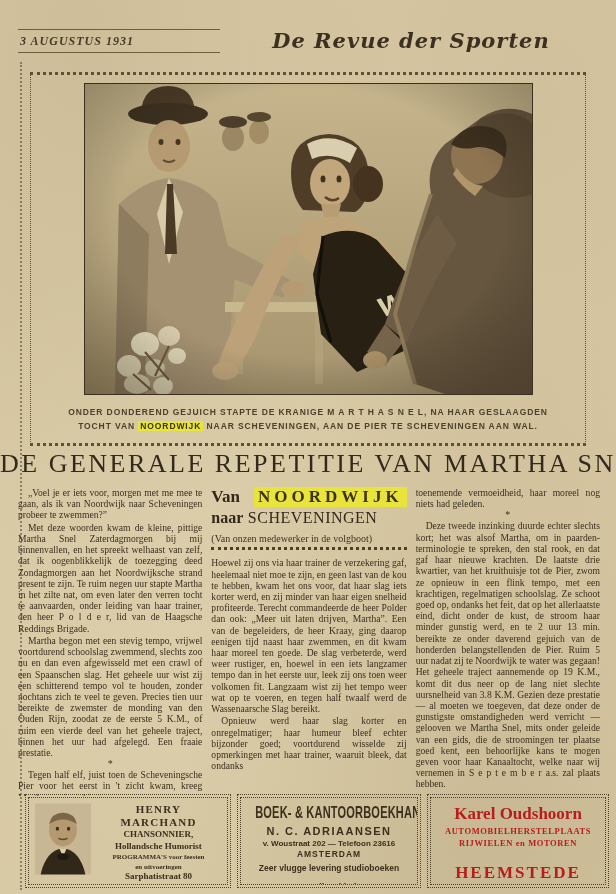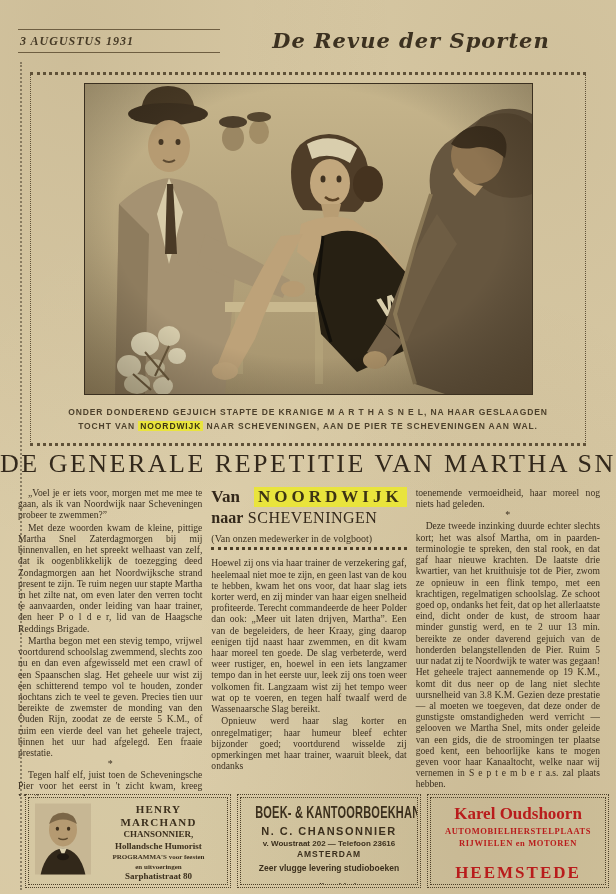--- a/index.html
+++ b/index.html
@@ -227,21 +227,21 @@
       <div class="m-sub">Hollandsche Humorist</div>
       <div class="m-prog">PROGRAMMA'S voor feesten</div>
       <div class="m-prog">en uitvoeringen</div>
       <div class="m-addr">Sarphatistraat 80</div>
       <div class="m-addr2">AMSTERDAM - C.</div>
 
     </div>
   </div>
   <div class="ad ad-adriaansen">
     <div class="a-title">BOEK- &amp; KANTOORBOEKHANDEL</div>
-    <div class="a-name">N. C. CHANSONNIER</div>
+    <div class="a-name">N. C. ADRIAANSEN</div>
     <div class="a-line">v. Woustraat 202 — Telefoon 23616</div>
     <div class="a-line2">AMSTERDAM</div>
     <div class="a-note">Zeer vlugge levering studioboeken</div>
     <div class="a-note" style="margin-top:8px">op elk gebied</div>
   </div>
   <div class="ad ad-oudshoorn">
     <div class="o-name">Karel Oudshoorn</div>
     <div class="o-line">AUTOMOBIELHERSTELPLAATS</div>
     <div class="o-line">RIJWIELEN en MOTOREN</div>
     <div class="o-city">HEEMSTEDE</div>

